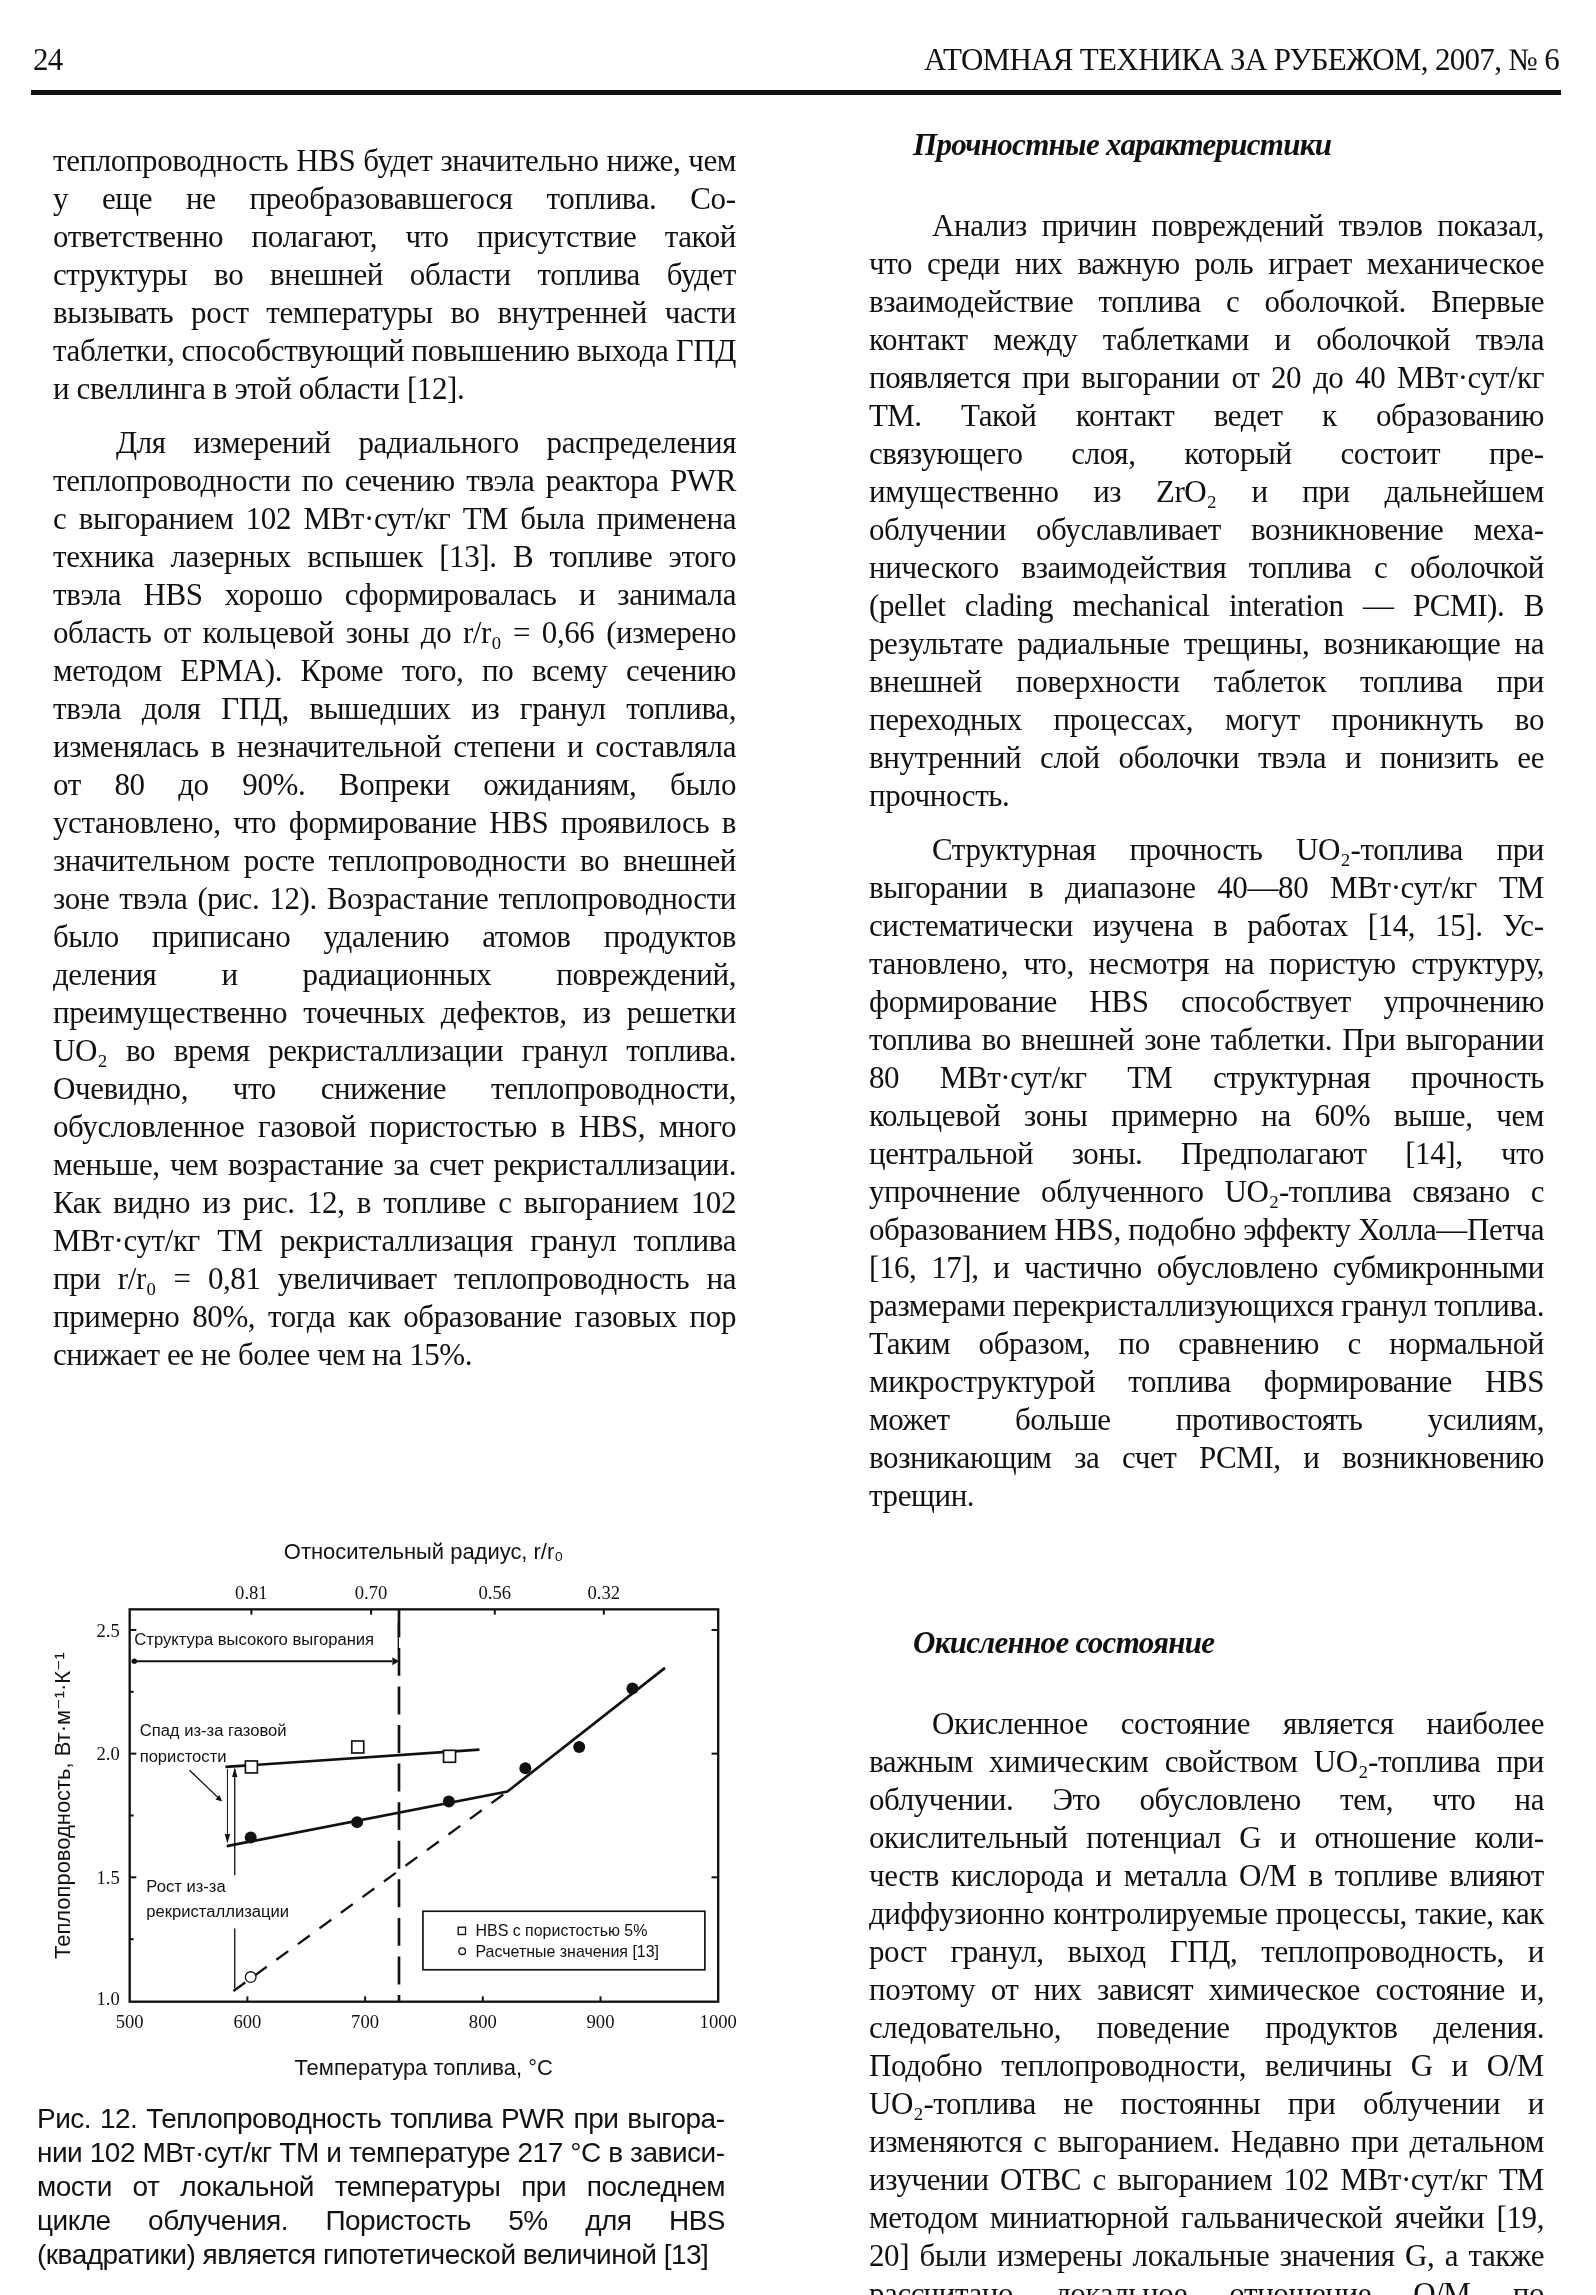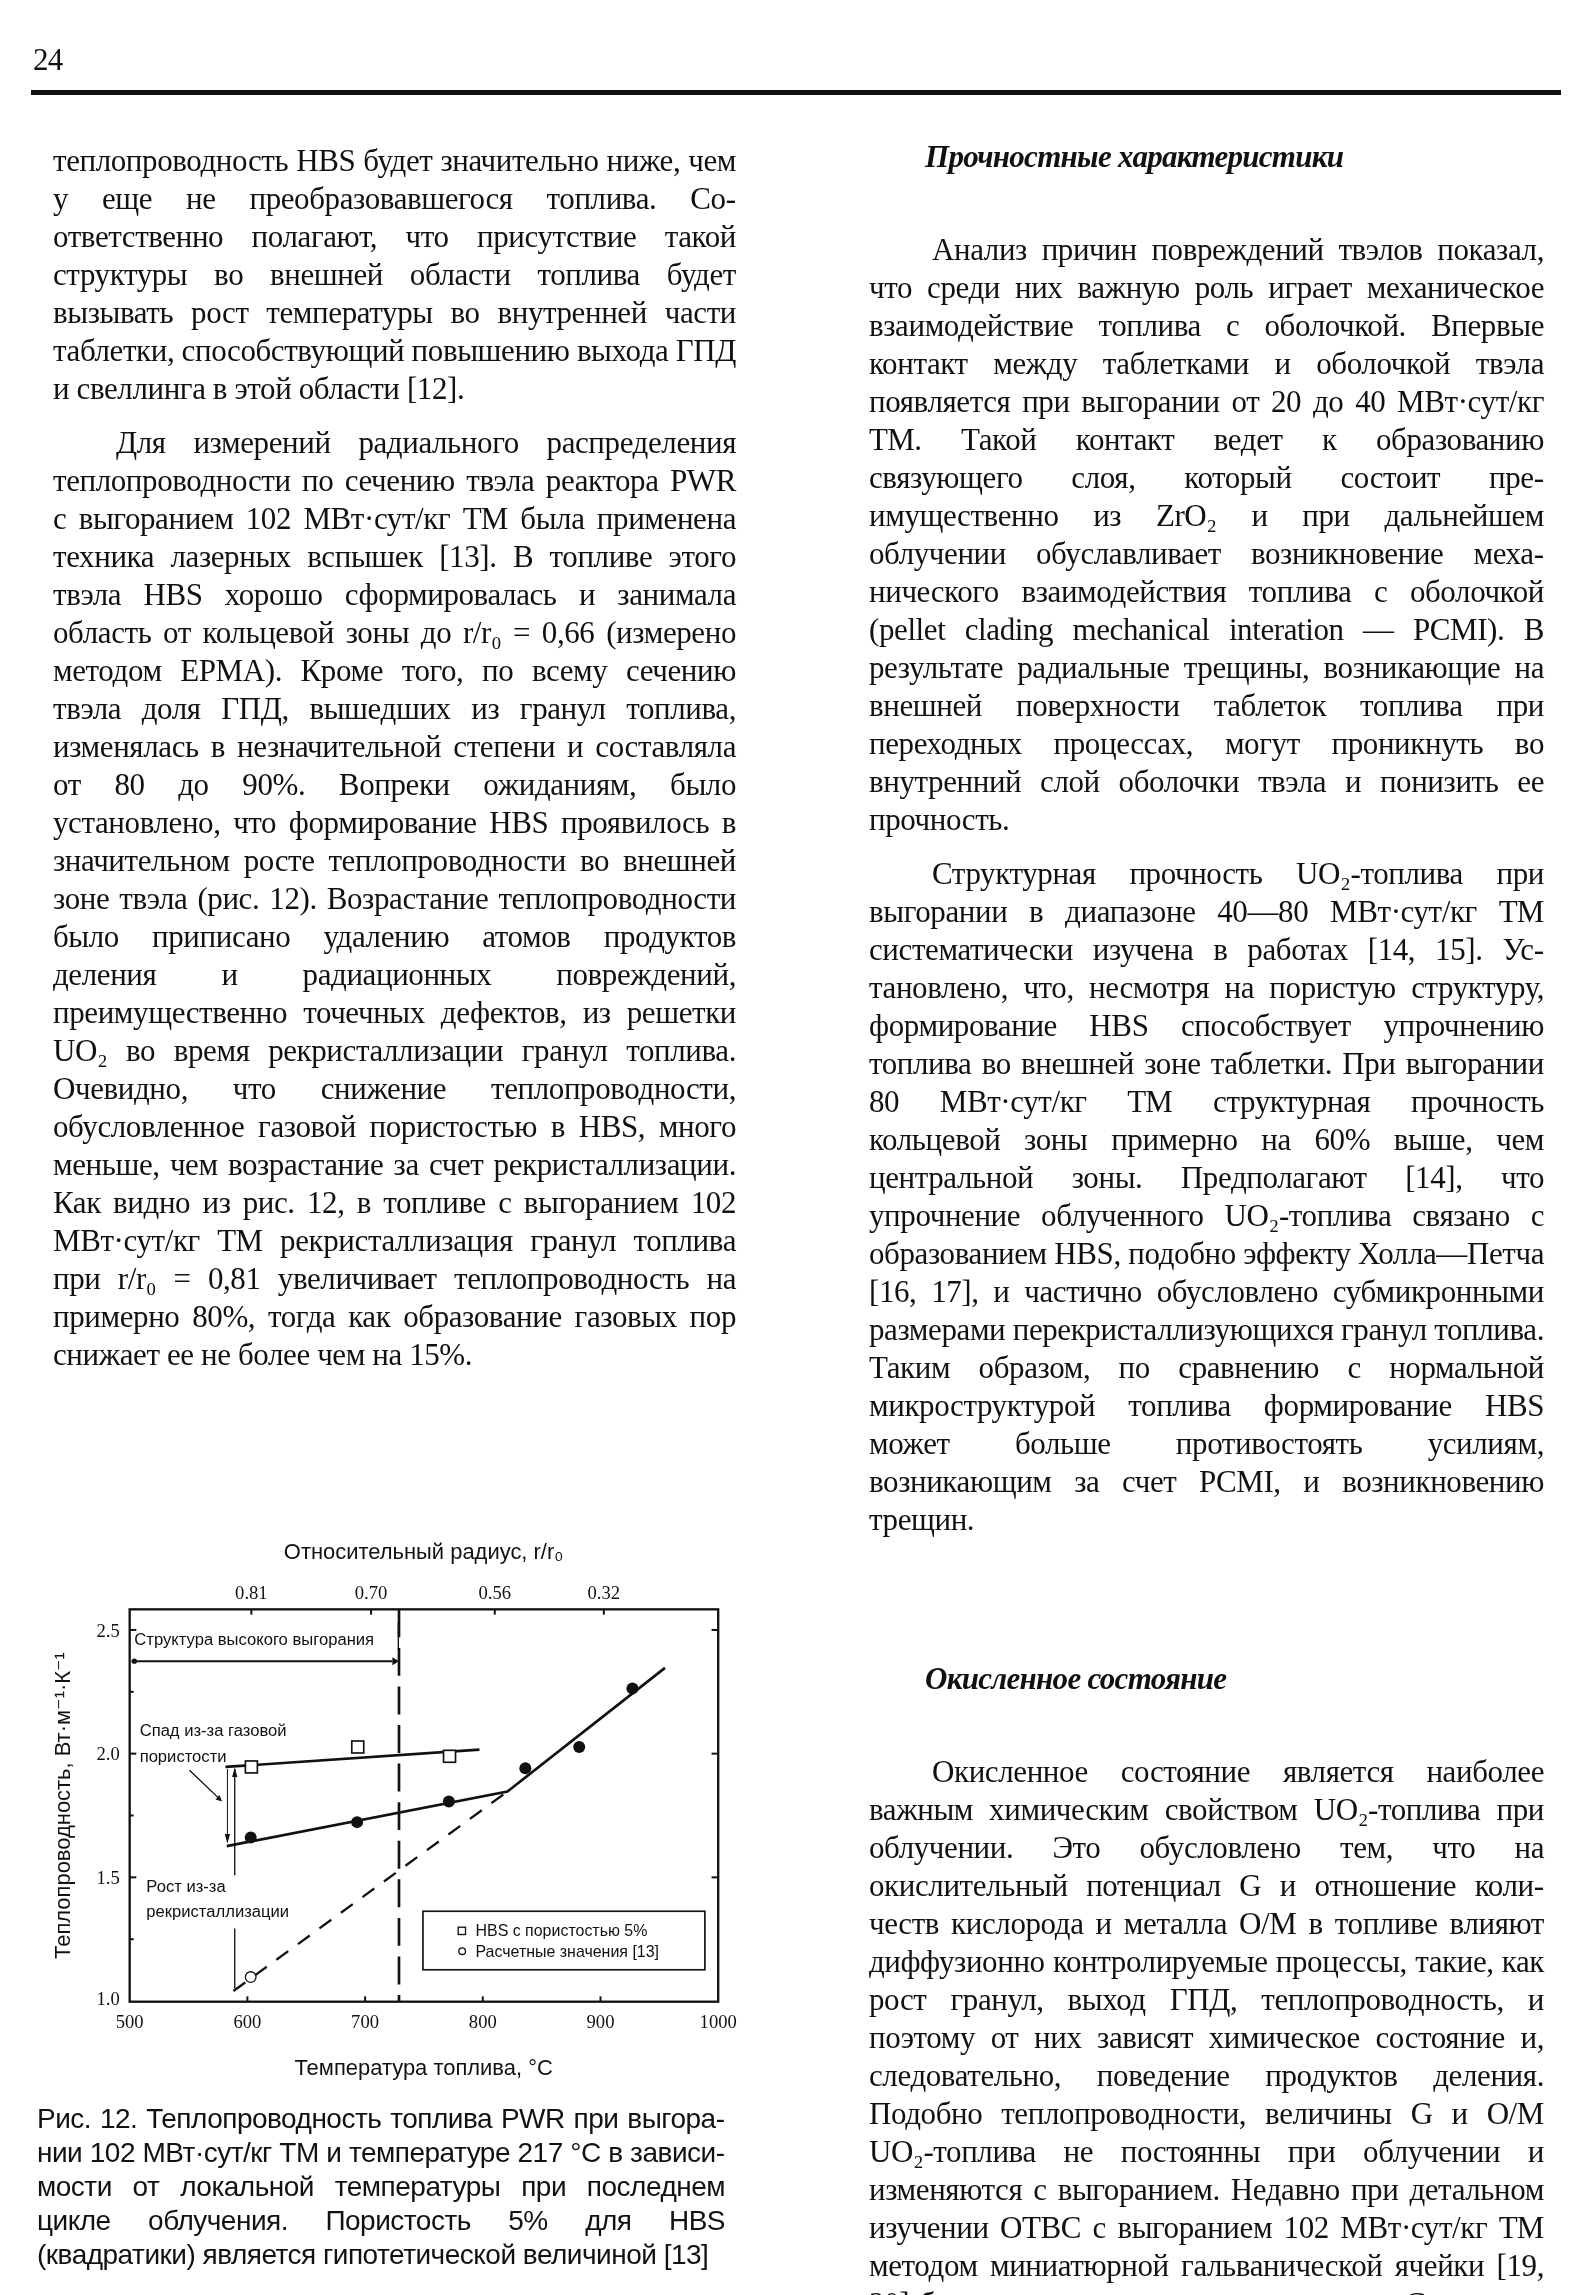--- a/index.html
+++ b/index.html
@@ -10,39 +10,40 @@
   .running-head .page-no { position: absolute; left: 0; top: 6.7px; }
   .running-head .journal { position: absolute; right: 0; top: 6.7px; }
   .head-rule { position: absolute; left: 31px; right: 35px; top: 90px; height: 4.7px; background: #111; }
 
   .col { position: absolute; font-size: 31px; line-height: 38px; text-align: justify;
          letter-spacing: -0.4px; }
   .col p { margin: 16px; text-indent: 0; hyphens: manual; }
   .col p.indent { text-indent: 63px; }
   .col-left { left: 37px; width: 715px; top: 126px; }
   .col-right { left: 853px; width: 707px; top: 126px; }
-  .section-h { font-style: italic; font-weight: bold; text-align: left; margin: 12px;
+  .section-h { font-style: italic; font-weight: bold; text-align: left; margin: 0;
          padding-left: 60px; font-size: 31px; letter-spacing: -0.7px; }
   .gap-h1 { height: 27px; }
   .gap-h2 { height: 93px; }
   .gap-h3 { height: 27px; }
 
   .figure { position: absolute; left: 0; top: 0; width: 1472px; height: 2295px; pointer-events: none; }
   .figure svg { position: absolute; left: 0; top: 0; }
   .fig-text { font-family: "Liberation Sans", "DejaVu Sans", sans-serif; fill: #111; }
   .fig-num { font-family: "Liberation Serif", "DejaVu Serif", serif; fill: #111; }
 
   .caption { position: absolute; left: 37px; width: 688px; top: 2102px; font-family: "Liberation Sans", sans-serif;
              font-weight: normal; font-size: 28px; line-height: 34px; text-align: justify; letter-spacing: -0.5px; }
 </style>
 </head>
 <body>
 
 <div class="running-head">
   <span class="page-no">24</span>
+  <span class="journal">АТОМНАЯ ТЕХНИКА ЗА РУБЕЖОМ, 2007, № 6</span>
 </div>
 <div class="head-rule"></div>
 
 <div class="col col-left">
   <p>теплопроводность HBS будет значительно ниже, чем у еще не преобразовавшегося топлива. Со­ответственно полагают, что присутствие такой структуры во внешней области топлива будет вызывать рост температуры во внутренней части таблетки, способствующий повышению выхода ГПД и свеллинга в этой области [12].</p>
   <p class="indent">Для измерений радиального распределения теплопроводности по сечению твэла реактора PWR с выгоранием 102 МВт·сут/кг ТМ была применена техника лазерных вспышек [13]. В топливе этого твэла HBS хорошо сформирова­лась и занимала область от кольцевой зоны до r/r₀ = 0,66 (измерено методом EPMA). Кроме того, по всему сечению твэла доля ГПД, вы­шедших из гранул топлива, изменялась в незна­чительной степени и составляла от 80 до 90%. Вопреки ожиданиям, было установлено, что формирование HBS проявилось в значительном росте теплопроводности во внешней зоне твэла (рис. 12). Возрастание теплопроводности было приписано удалению атомов продуктов деления и радиационных повреждений, преимуществен­но точечных дефектов, из решетки UO₂ во время рекристаллизации гранул топлива. Очевидно, что снижение теплопроводности, обусловленное газовой пористостью в HBS, много меньше, чем возрастание за счет рекристаллизации. Как видно из рис. 12, в топливе с выгоранием 102 МВт·сут/кг ТМ рекристаллизация гранул топлива при r/r₀ = 0,81 увеличивает теплопро­водность на примерно 80%, тогда как образова­ние газовых пор снижает ее не более чем на 15%.</p>
 </div>
 
 <div class="col col-right">
   <h3 class="section-h">Прочностные характеристики</h3>

